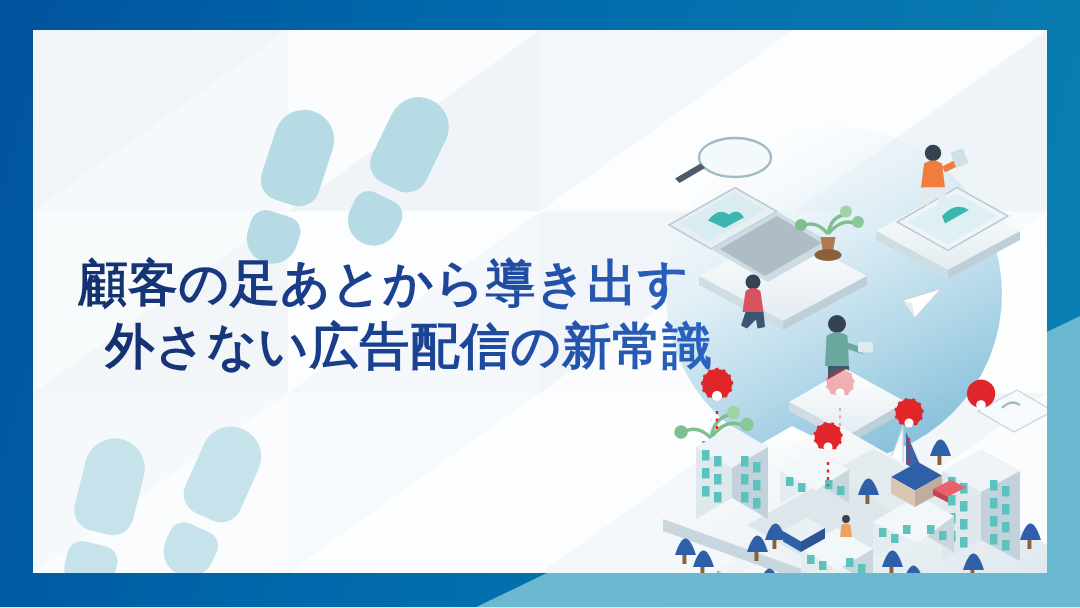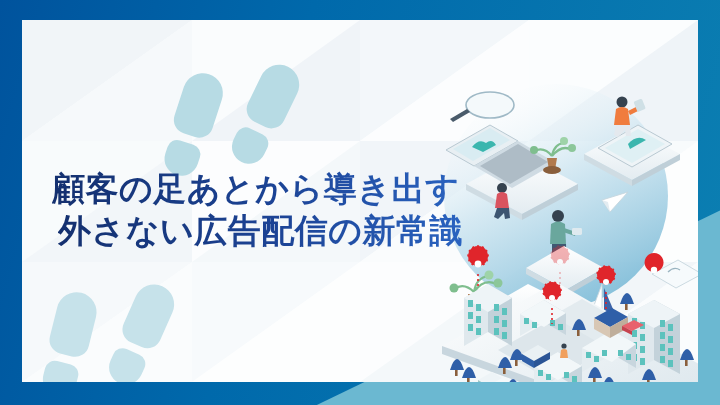--- a/index.html
+++ b/index.html
@@ -81,21 +81,21 @@
     color: #1a3f8f;
     white-space: nowrap;
   }
   .title .ln {
     display: block;
     background: linear-gradient(90deg, #14306f 0%, #1c4496 55%, #2a63c0 100%);
     -webkit-background-clip: text;
     background-clip: text;
     color: transparent;
   }
-  .title .ln2 { margin-left: 6px; }
+  .title .ln2 { margin-left: 18px; }
 
   
   .illus {
     position: absolute;
     right: -8px;
     top: 58px;
     width: 300px;
     height: 330px;
   }
   .illus svg { display: block; width: 100%; height: 100%; }

